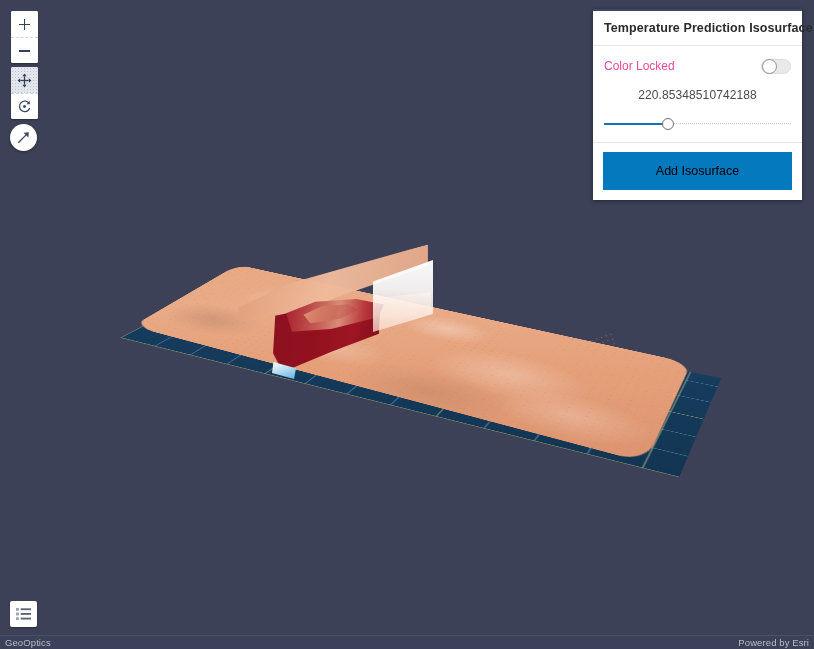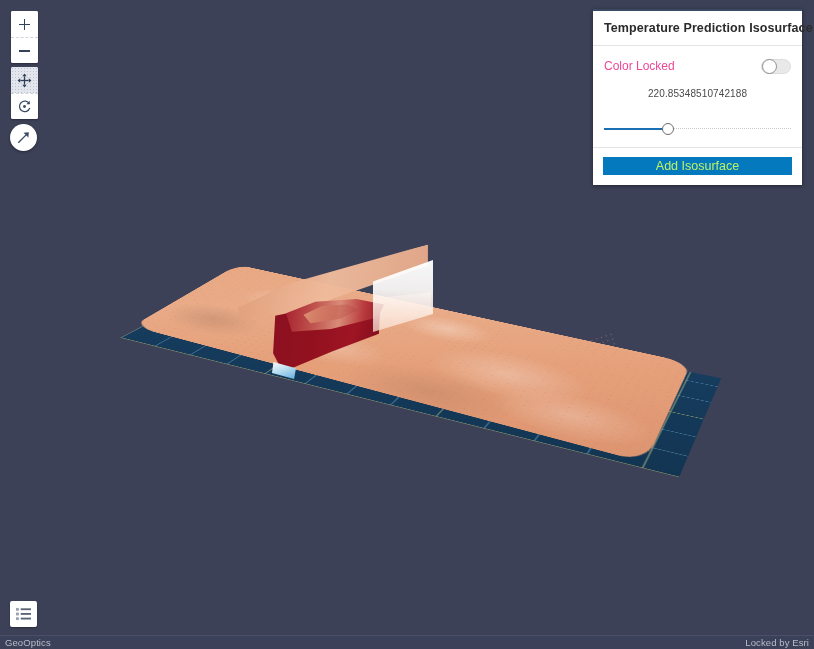--- a/index.html
+++ b/index.html
@@ -333,23 +333,23 @@
     height: 15px;
     border-radius: 50%;
     background: #ffffff;
     border: 1.4px solid #8e8e8e;
     box-sizing: border-box;
   }
 
   .slider-wrap { margin-top: 11px; }
   .slider-value {
     text-align: center;
-    font-size: 10px;
+    font-size: 12px;
     color: #4a4a4a;
-    margin-bottom: 24px;
+    margin-bottom: 16px;
     letter-spacing: 0.1px;
   }
   .slider-track {
     position: relative;
     height: 12px;
   }
   .slider-track .rail {
     position: absolute;
     left: 0; right: 0; top: 5px;
     height: 2px;
@@ -372,23 +372,23 @@
     border: 1.6px solid #6e6e6e;
     box-sizing: border-box;
     transform: translateX(-6px);
     cursor: pointer;
   }
 
   .panel-footer { padding: 9px 10px 10px 10px; }
   .add-btn {
     display: block;
     width: 100%;
-    padding: 2px 0;
+    padding: 12px 0;
     background: #0579be;
-    color: #bef264;
+    color: #000000;
     border: none;
     font-size: 12.5px;
     font-family: "Liberation Sans", sans-serif;
     text-align: center;
     cursor: pointer;
   }
 
   
   .statusbar {
     position: absolute;
@@ -502,16 +502,16 @@
       </div>
     </div>
 
     <div class="panel-footer">
       <button class="add-btn" style="background: rgb(5, 121, 190);">Add Isosurface</button>
     </div>
   </div>
 
   <div class="statusbar">
     <span>GeoOptics</span>
-    <span>Locked by Esri</span>
+    <span>Powered by Esri</span>
   </div>
 
 </div>
 
 </body></html>

